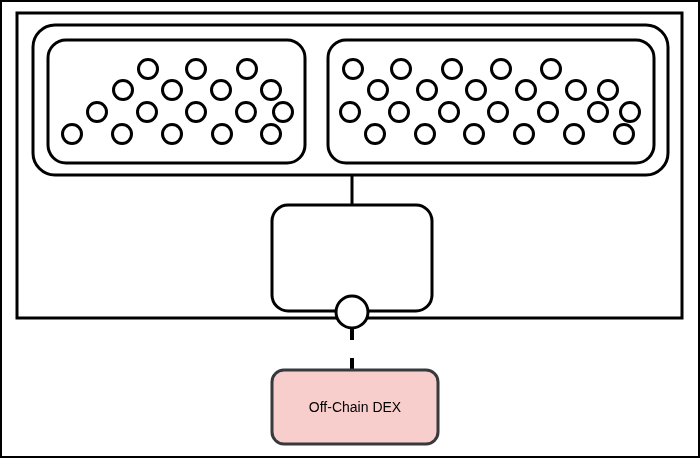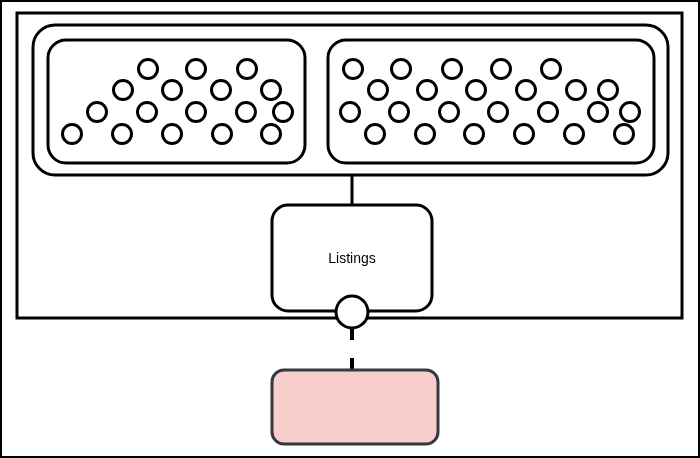--- a/index.html
+++ b/index.html
@@ -124,17 +124,17 @@
 
     <rect x="272" y="205" width="160" height="106" rx="16" ry="16" fill="#ffffff" stroke="#000000" stroke-width="3"></rect>
 
     <circle cx="352" cy="312" r="16" fill="#ffffff" stroke="#000000" stroke-width="3"></circle>
 
     <line x1="352" y1="328" x2="352" y2="370" stroke="#000000" stroke-width="4" stroke-dasharray="12 18"></line>
 
     <rect x="272" y="370" width="166" height="74" rx="12" ry="12" fill="#f8cecc" stroke="#36393d" stroke-width="3"></rect>
   </svg>
 
-  <div class="node-label" id="listings-label">Listings</div>
 
+  <div class="node-label" id="dex-label">Off-Chain DEX</div>
 
   <div id="image-frame"></div>
 </div>
 
 </body></html>

